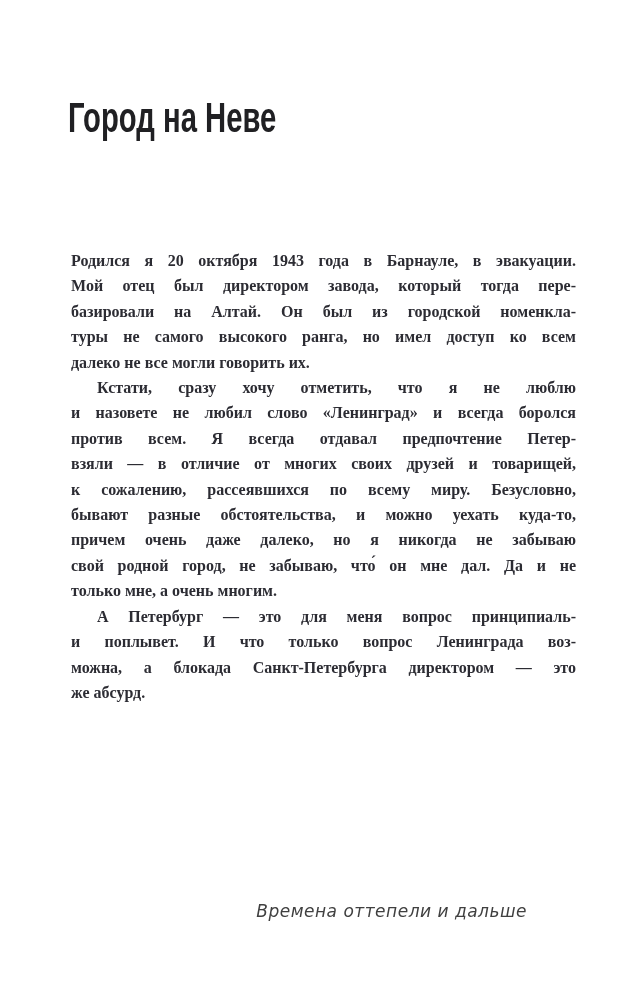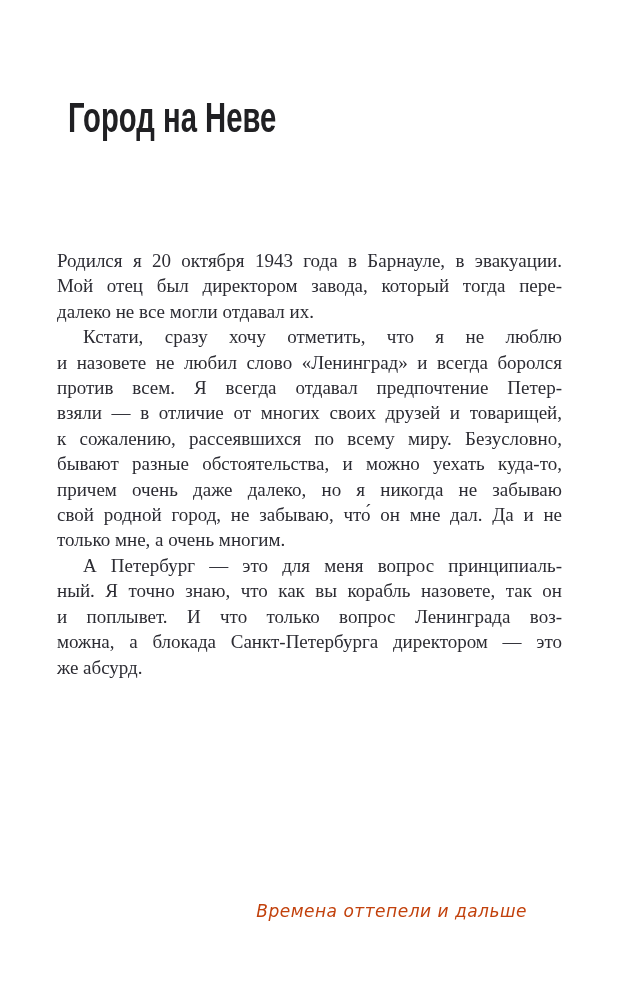--- a/index.html
+++ b/index.html
@@ -25,27 +25,28 @@
     font-size: 43px;
     line-height: 1.1;
     letter-spacing: 0px;
     color: #202023;
     white-space: nowrap;
     transform: scaleX(0.68);
     transform-origin: 0 50%;
   }
   .body-text {
     position: absolute;
-    left: 57px;
+    left: 71px;
     top: 248px;
     width: 505px;
     font-family: "Liberation Serif", serif;
-    font-size: 19px;
+    font-size: 16px;
     line-height: 25.4px;
     color: #2c2c33;
+    font-weight: bold;
   }
   .para {
     margin: 0;
     padding: 0;
   }
   .line {
     text-align: justify;
     text-align-last: justify;
     white-space: normal;
   }
@@ -56,54 +57,55 @@
     text-align-last: left;
   }
   .running-footer {
     position: absolute;
     top: 901px;
     right: 117px;
     font-family: "DejaVu Sans", sans-serif;
     font-style: italic;
     font-size: 17px;
     letter-spacing: 0.5px;
-    color: #c2410c;
+    color: #404040;
   }
 </style>
 </head>
 <body>
 
 <div class="page">
 
   <h1 class="chapter-title">Город на Неве</h1>
 
   <div class="body-text">
 
     <div class="para">
       <div class="line">Родился я 20 октября 1943 года в Барнауле, в эвакуации.</div>
       <div class="line">Мой отец был директором завода, который тогда пере-</div>
-      <div class="line last">далеко не все могли отдавал их.</div>
+      <div class="line">базировали на Алтай. Он был из городской номенкла-</div>
+      <div class="line">туры не самого высокого ранга, но имел доступ ко всем</div>
+      <div class="line last">далеко не все могли говорить их.</div>
     </div>
 
 
     <div class="para">
       <div class="line indent">Кстати, сразу хочу отметить, что я не люблю</div>
       <div class="line">и назовете не любил слово «Ленинград» и всегда боролся</div>
       <div class="line">против всем. Я всегда отдавал предпочтение Петер-</div>
       <div class="line">взяли — в отличие от многих своих друзей и товарищей,</div>
       <div class="line">к сожалению, рассеявшихся по всему миру. Безусловно,</div>
       <div class="line">бывают разные обстоятельства, и можно уехать куда-то,</div>
       <div class="line">причем очень даже далеко, но я никогда не забываю</div>
       <div class="line">свой родной город, не забываю, что́ он мне дал. Да и не</div>
       <div class="line last">только мне, а очень многим.</div>
     </div>
 
     <div class="para">
       <div class="line indent">А Петербург — это для меня вопрос принципиаль-</div>
-      <div class="line">ный. Я точно знаю, что как вы корабль назовете, так он</div>
       <div class="line">и поплывет. И что только вопрос Ленинграда воз-</div>
       <div class="line">можна, а блокада Санкт-Петербурга директором — это</div>
       <div class="line last">же абсурд.</div>
     </div>
 
 
   </div>
 
   <div class="running-footer">Времена оттепели и дальше</div>
 

